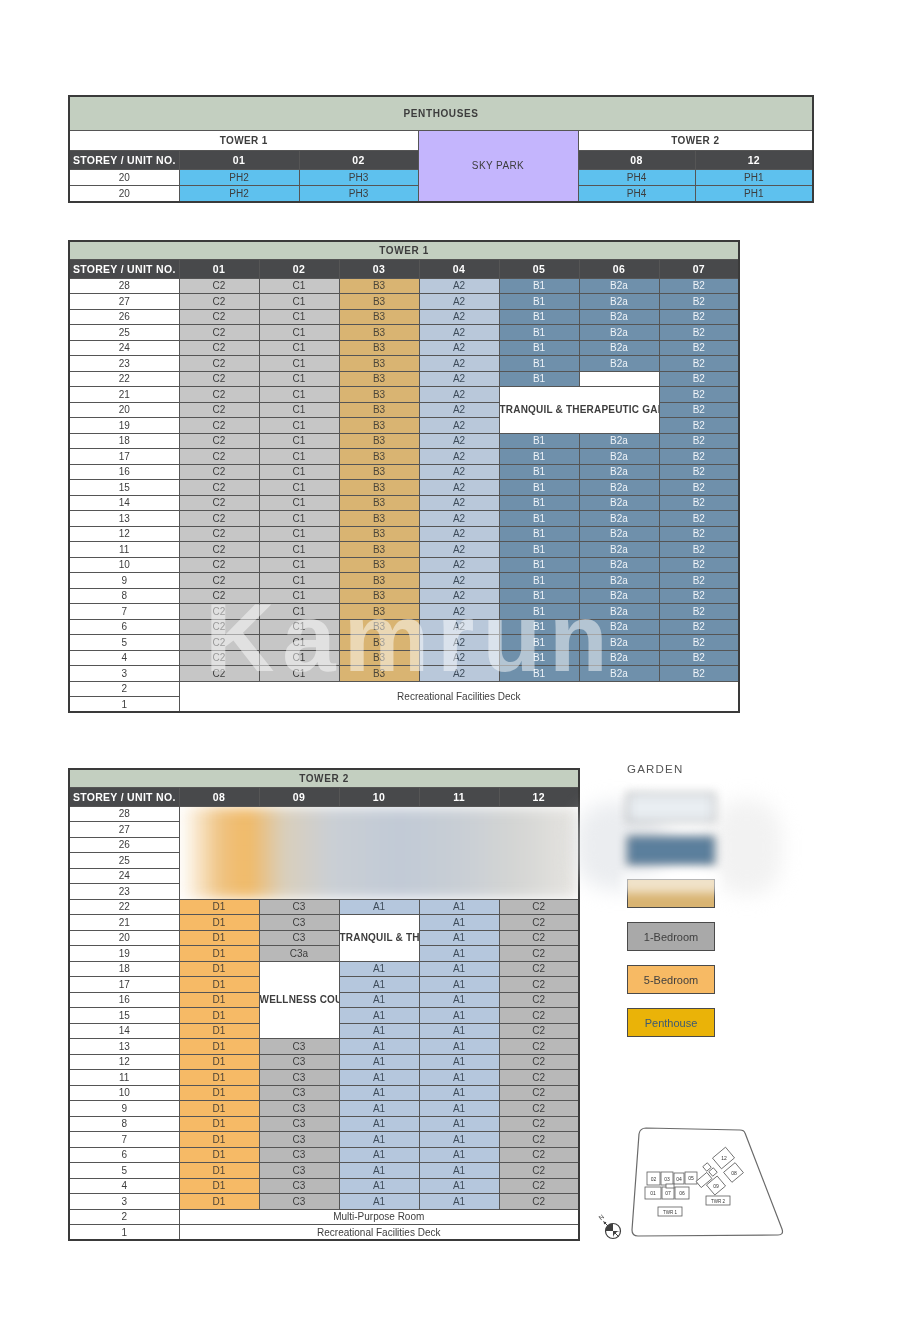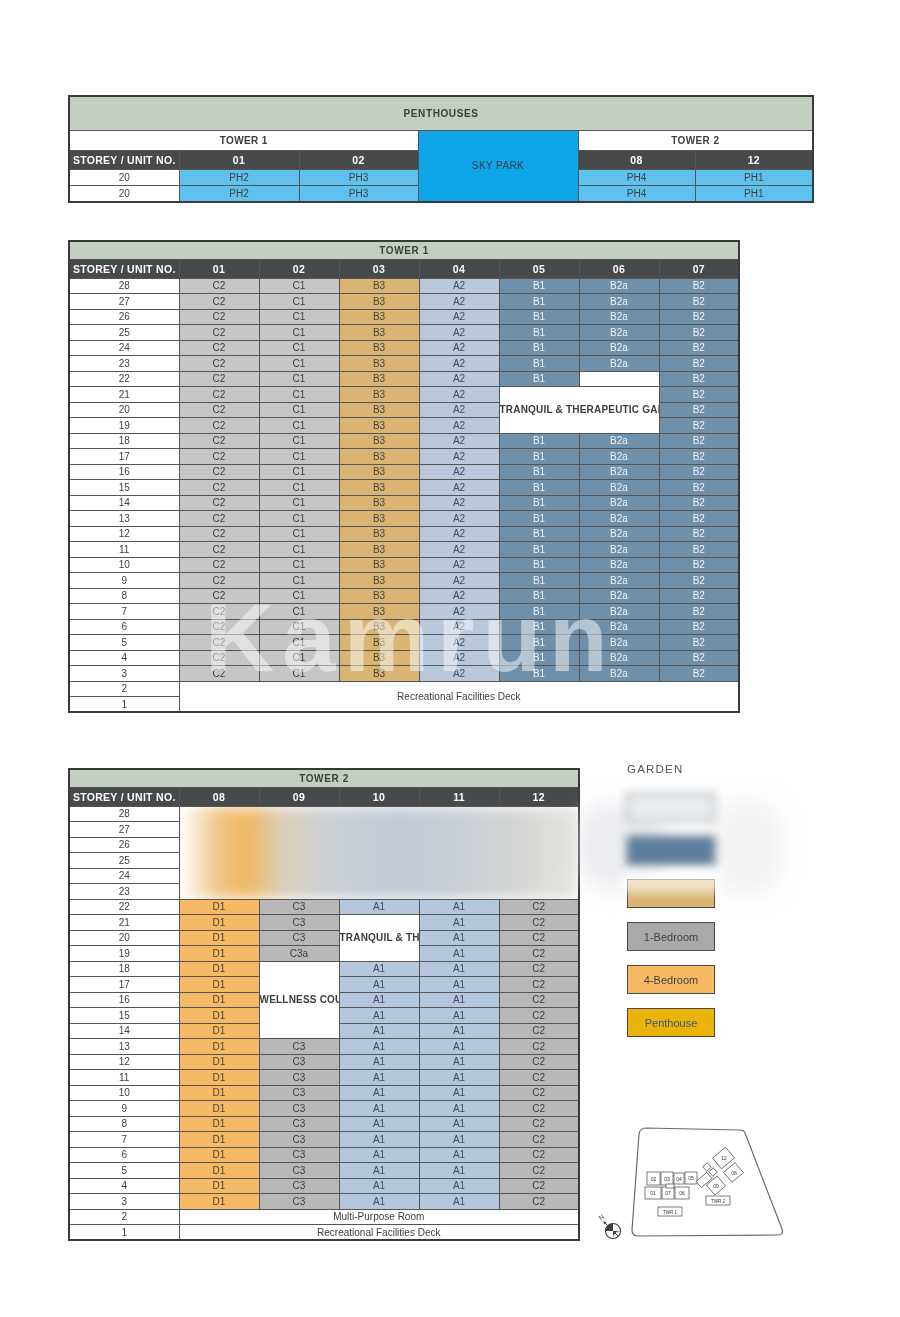--- a/index.html
+++ b/index.html
@@ -16,21 +16,21 @@
     border:1px solid #555;padding:0;text-align:center;vertical-align:middle;
     font-size:10px;color:#3d3d3d;overflow:hidden;white-space:nowrap;
   }
   td.green{
     background:#c3cfc0;color:#39423a;font-weight:bold;font-size:11px;letter-spacing:.6px;
   }
   tr.dark td{
     background:#48494b;color:#ffffff;font-weight:bold;font-size:10.5px;letter-spacing:.3px;
   }
   td.towerlbl{background:#ffffff;font-weight:bold;font-size:11px;color:#3c3c3c;letter-spacing:.4px;}
-  td.skypark{background:#0ea5e9;font-size:10.5px;color:#4a4a4a;letter-spacing:.4px;}
+  td.skypark{background:#c4b5fd;font-size:10.5px;color:#4a4a4a;letter-spacing:.4px;}
   td.storey{background:#ffffff;color:#4a4a4a;border-color:#9b9b9b #555 #9b9b9b #3a3a3a;}
   td.ph{background:#5ec1ee;color:#46657c;}
   td.garden{
     background:#ffffff;color:#47586a;font-weight:600;font-size:8.5px;letter-spacing:.2px;
     white-space:normal;line-height:1.3;
   }
   td.facility{background:#ffffff;color:#4c4c4c;font-size:10.5px;}
   td.blur-td{background:#fff;position:relative;padding:0;}
   .blurband{
     position:absolute;inset:0;
@@ -615,21 +615,21 @@
         <div class="legend-item blurred" style="background: rgb(91, 127, 157);"></div>
       </div>
       <div style="position: relative; margin-bottom: 14px;">
         <div class="legend-item" style="background: rgb(217, 180, 114);"></div>
         <div style="position: absolute; left: -6px; top: -8px; right: -6px; height: 22px; background: rgba(255, 255, 255, 0.62); filter: blur(5px);"></div>
       </div>
       <div style="position: relative; margin-bottom: 14px;">
         <div class="legend-item" style="background: rgb(169, 169, 169);">1-Bedroom</div>
       </div>
       <div style="position: relative; margin-bottom: 14px;">
-        <div class="legend-item" style="background: rgb(247, 186, 100);">4-Bedroom</div>
+        <div class="legend-item" style="background: rgb(247, 186, 100);">5-Bedroom</div>
       </div>
       <div style="position: relative; margin-bottom: 14px;">
         <div class="legend-item" style="background: #eab308; color: rgb(60, 90, 116);">Penthouse</div>
       </div>
     </div>
 </div>
 
 <svg class="abs" style="left:598px;top:1093px;" width="245" height="180" viewBox="0 0 245 180">
 
   <path d="M 48 35 L 142 37 Q 146 37 147 40 L 184 136 Q 186 142 180 142 L 40 143 Q 34 143 34 137 L 41 41 Q 42 35 48 35 Z" fill="none" stroke="#6a6a6a" stroke-width="1.2" stroke-linejoin="round"></path>

